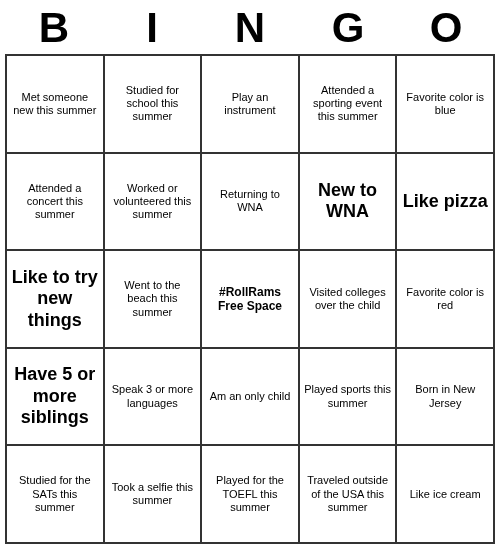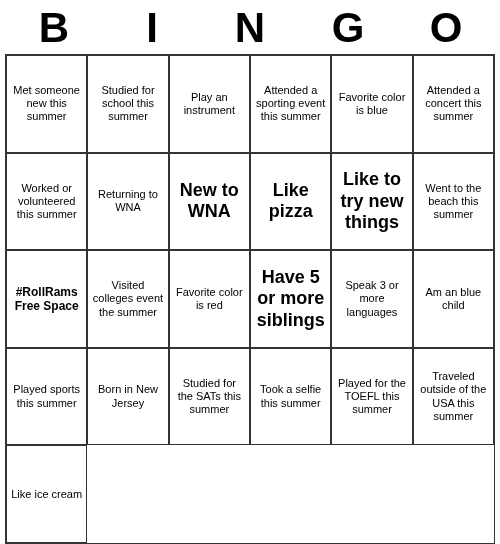--- a/index.html
+++ b/index.html
@@ -22,21 +22,21 @@
       padding: 4px 0 2px 0;
     }
     .bingo-letter {
       font-size: 42px;
       font-weight: bold;
       width: 88px;
       text-align: center;
     }
     #bingo-grid {
       display: grid;
-      grid-template-columns: repeat(6, 1fr);
+      grid-template-columns: repeat(5, 1fr);
       grid-template-rows: repeat(5, 1fr);
       width: 490px;
       height: 490px;
       border: 1.5px solid #333;
     }
     .cell {
       border: 1px solid #333;
       display: flex;
       align-items: center;
       justify-content: center;
@@ -72,25 +72,25 @@
     <div class="cell">Attended a sporting event this summer</div>
     <div class="cell">Favorite color is blue</div>
     <div class="cell">Attended a concert this summer</div>
     <div class="cell">Worked or volunteered this summer</div>
     <div class="cell">Returning to WNA</div>
     <div class="cell large-text">New to WNA</div>
     <div class="cell large-text">Like pizza</div>
     <div class="cell large-text">Like to try new things</div>
     <div class="cell">Went to the beach this summer</div>
     <div class="cell free-space">#RollRams Free Space</div>
-    <div class="cell">Visited colleges event the summer</div>
+    <div class="cell">Visited colleges over the child</div>
     <div class="cell">Favorite color is red</div>
     <div class="cell large-text">Have 5 or more siblings</div>
     <div class="cell">Speak 3 or more languages</div>
-    <div class="cell">Am an blue child</div>
+    <div class="cell">Am an only child</div>
     <div class="cell">Played sports this summer</div>
     <div class="cell">Born in New Jersey</div>
     <div class="cell">Studied for the SATs this summer</div>
     <div class="cell">Took a selfie this summer</div>
     <div class="cell">Played for the TOEFL this summer</div>
     <div class="cell">Traveled outside of the USA this summer</div>
     <div class="cell">Like ice cream</div>
   </div>
 
 </body></html>

